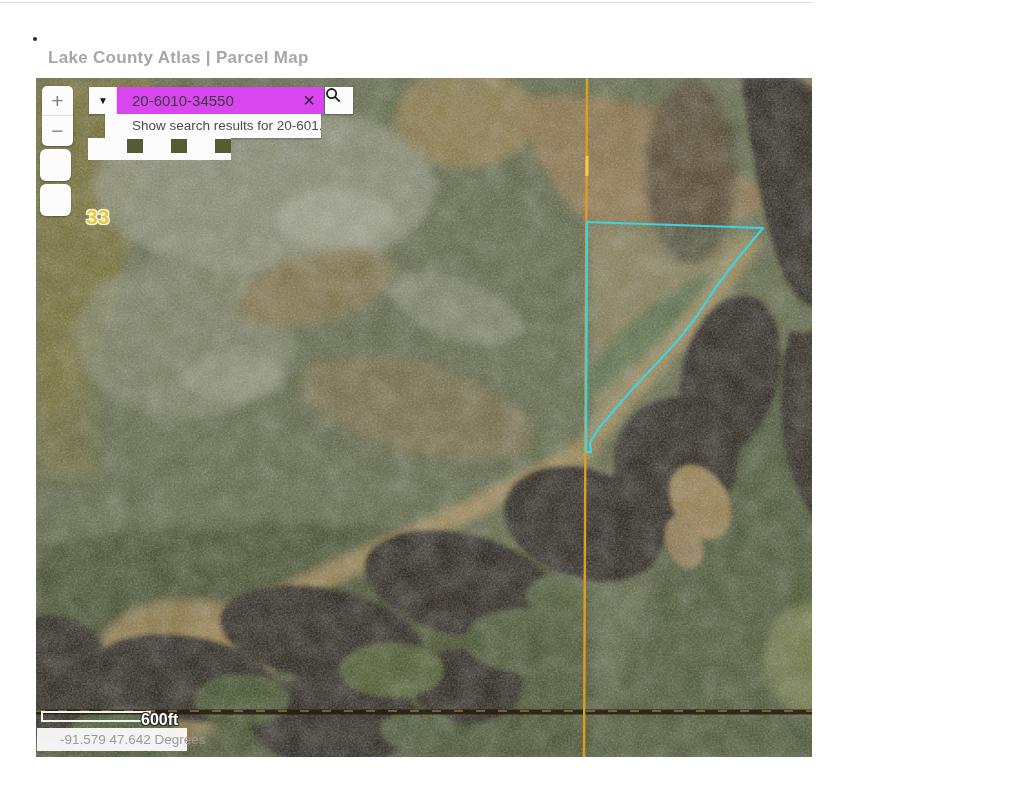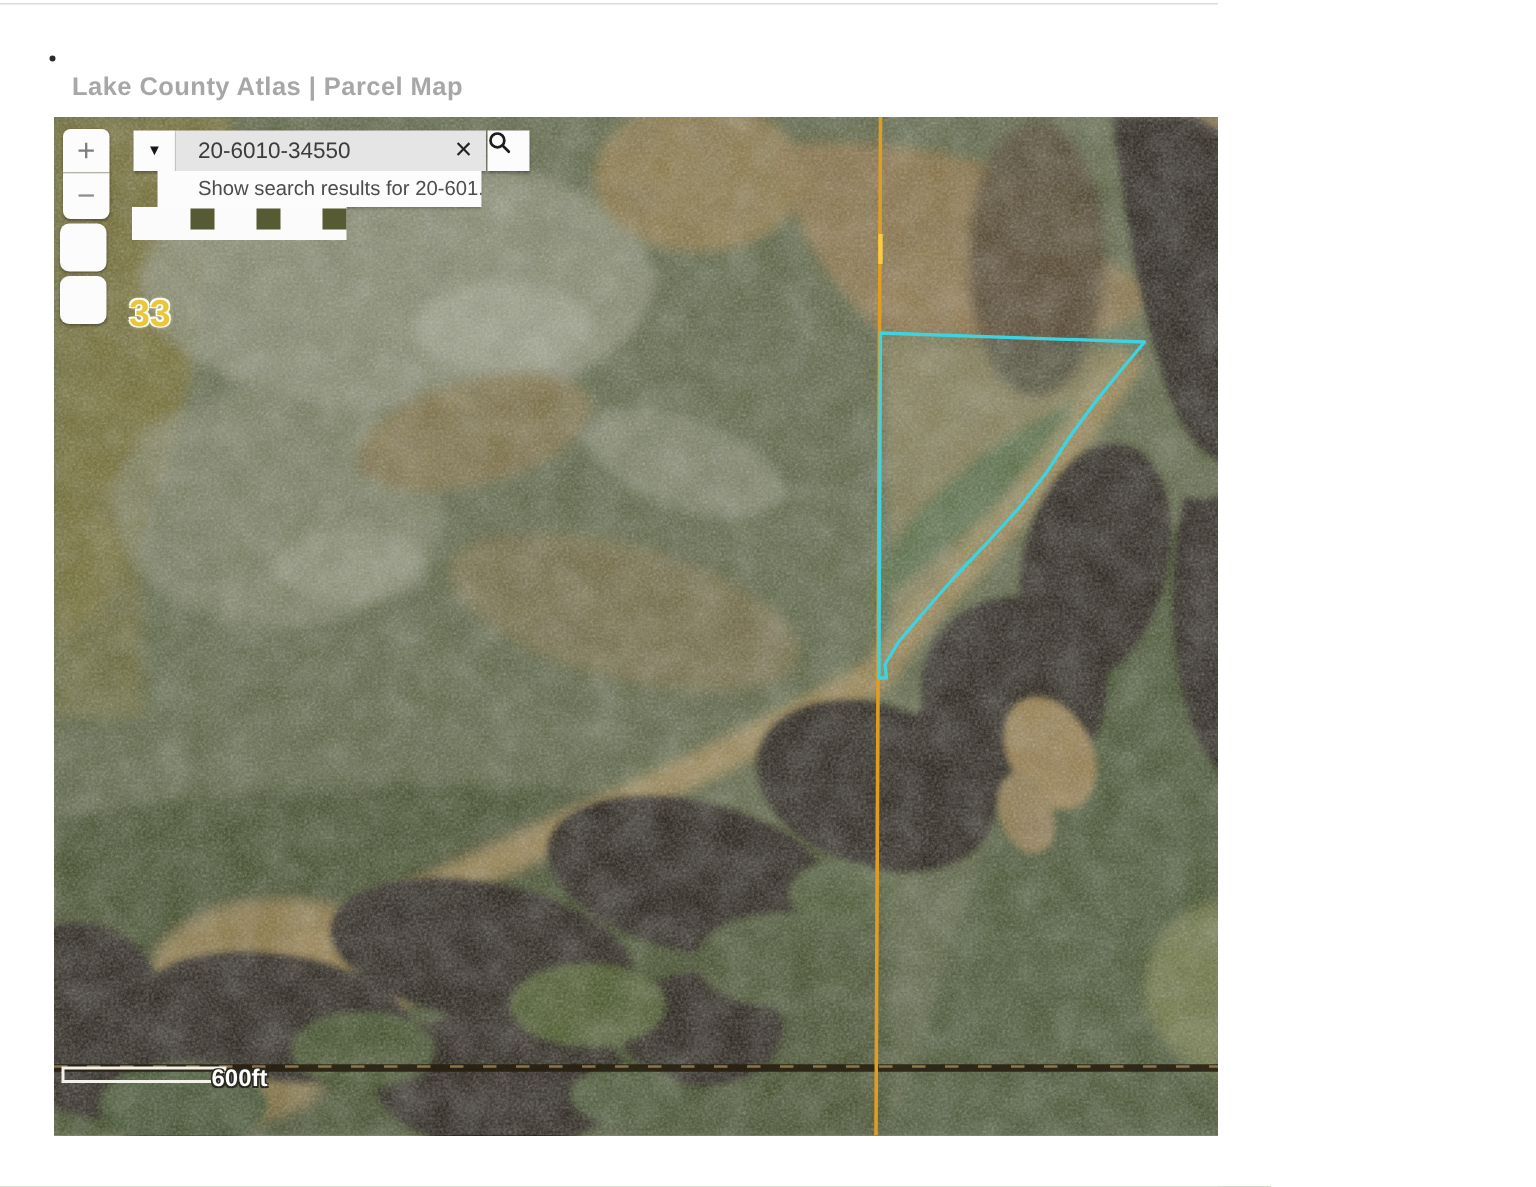--- a/index.html
+++ b/index.html
@@ -19,35 +19,35 @@
        display:flex;align-items:center;justify-content:center;cursor:pointer;}
   .zoom-in{left:6px;top:8px;width:31px;height:29px;border-radius:5px 5px 0 0;
            font-size:21px;color:#7d7d7d;}
   .zoom-out{left:6px;top:37px;width:31px;height:30px;border-radius:0 0 5px 5px;
             border-top:1px solid #e3e3e3;font-size:21px;color:#8d8d8d;}
   .blank-btn{border-radius:6px;width:31px;height:32px;}
   .blank1{left:4px;top:71px;} .blank2{left:4px;top:106px;}
 
   .dd-btn{left:53px;top:9px;width:28px;height:27px;font-size:10px;color:#161616;}
   .search-input{position:absolute;left:81px;top:9px;width:207px;height:27px;border:0;outline:none;
-                background:#e5e5e5;box-shadow:0 1px 2px rgba(0,0,0,.35);box-sizing:border-box;
+                background:#d946ef;box-shadow:0 1px 2px rgba(0,0,0,.35);box-sizing:border-box;
                 padding:0 28px 0 15px;font-family:"Liberation Sans",sans-serif;
                 font-size:15px;color:#3c3c3c;}
   .clear-btn{left:258px;top:9px;width:30px;height:27px;background:transparent;box-shadow:none;
              font-size:20px;color:#222;}
   .search-btn{left:289px;top:9px;width:28px;height:27px;}
   .suggestion{position:absolute;left:69px;top:36px;width:216px;height:24px;background:#fcfcfc;
               box-shadow:0 1px 2px rgba(0,0,0,.25);font-size:13.5px;color:#4c4c4c;
               line-height:24px;padding-left:27px;white-space:nowrap;overflow:hidden;box-sizing:border-box;
               cursor:pointer;}
   .artifact{position:absolute;left:52px;top:60px;width:143px;height:22px;background:#fbfbfb;}
   .artifact .gap{position:absolute;top:1px;width:16px;height:14px;background:#565b33;}
   .g1{left:39px}.g2{left:83px}.g3{left:127px}
 
-  .section-label{position:absolute;left:50px;top:117px;font-size:25px;font-weight:bold;color:#eac73a;
+  .section-label{position:absolute;left:50px;top:127px;font-size:21px;font-weight:bold;color:#eac73a;
       text-shadow:-1px -1px 0 #fdfdef,1px -1px 0 #fdfdef,-1px 1px 0 #fdfdef,1px 1px 0 #fdfdef,0 0 3px #ffffff;}
   .scalebar{position:absolute;left:5px;top:633px;width:106px;height:7px;border:2px solid #f2f2ea;}
   .scale-text{position:absolute;left:105px;top:633px;font-size:16px;font-weight:bold;color:#ffffff;
       text-shadow:-1px -1px 0 #2a2a22,1px -1px 0 #2a2a22,-1px 1px 0 #2a2a22,1px 1px 0 #2a2a22;}
   .coords{position:absolute;left:1px;top:650px;width:150px;height:23px;background:rgba(255,255,255,.93);
       font-size:13.5px;color:#9b9b9b;line-height:23px;padding-left:23px;box-sizing:border-box;
       white-space:nowrap;}
 </style>
 </head>
 <body>
@@ -180,14 +180,15 @@
     <div class="artifact">
       <div class="gap g1"></div>
       <div class="gap g2"></div>
       <div class="gap g3"></div>
     </div>
 
     <div class="section-label">33</div>
 
     <div class="scalebar"></div>
     <div class="scale-text">600ft</div>
+    <div class="coords">-91.579 47.642 Degrees</div>
   </div>
 </div>
 
 </body></html>

